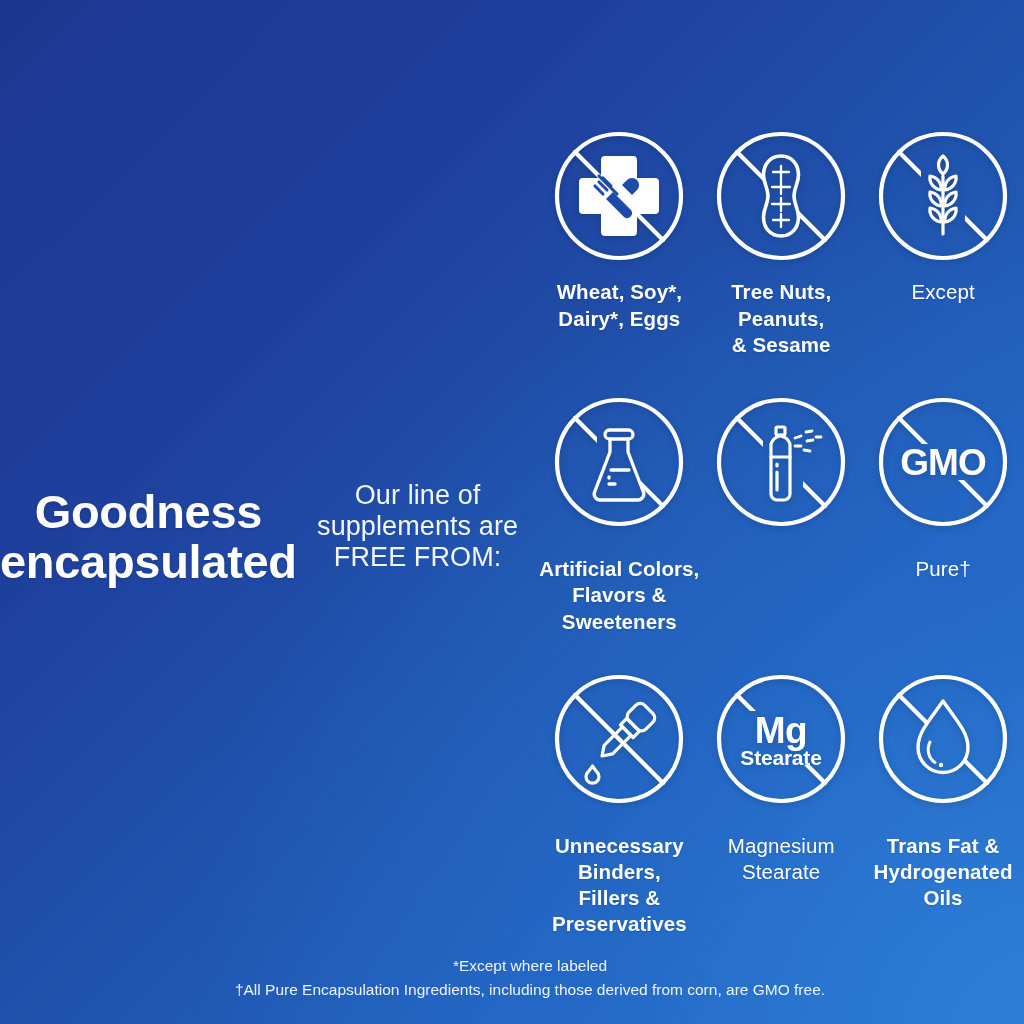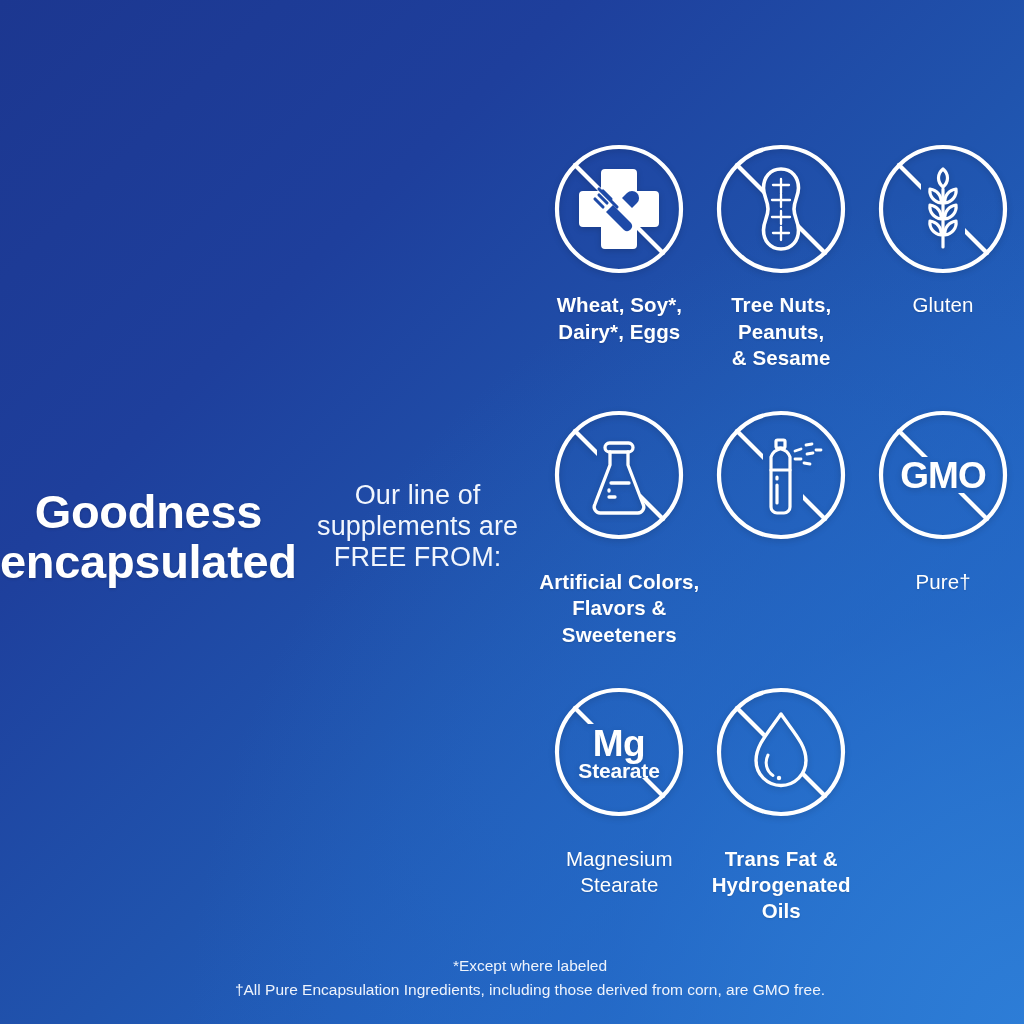--- a/index.html
+++ b/index.html
@@ -176,21 +176,21 @@
             <path d="M66 44c6-5 6-13 0-18-6 5-6 13 0 18z"></path>
             <path d="M64 60c-7-1-12-7-11-14 7 1 12 7 11 14z"></path>
             <path d="M68 60c7-1 12-7 11-14-7 1-12 7-11 14z"></path>
             <path d="M64 76c-7-1-12-7-11-14 7 1 12 7 11 14z"></path>
             <path d="M68 76c7-1 12-7 11-14-7 1-12 7-11 14z"></path>
             <path d="M64 92c-7-1-12-7-11-14 7 1 12 7 11 14z"></path>
             <path d="M68 92c7-1 12-7 11-14-7 1-12 7-11 14z"></path>
           </g>
         </svg>
       </div>
-      <div class="caption light">Gluten</div>
+      <div class="caption light">Except</div>
     </div>
 
     <div class="cell row2">
       <div class="badge">
         <svg viewBox="0 0 132 132">
           <defs>
             <mask id="m4">
               <rect x="-10" y="-10" width="152" height="152" fill="#fff"></rect>
               <path d="M44 34h44v72H44z" fill="#000"></path>
             </mask>
@@ -250,20 +250,38 @@
             </mask>
           </defs>
           <circle cx="66" cy="66" r="62" fill="none" stroke="#fff" stroke-width="4.2"></circle>
           <line x1="22" y1="22" x2="110" y2="110" stroke="#fff" stroke-width="4.2" stroke-linecap="round" mask="url(#m6)"></line>
           <text class="glyph-gmo" x="66" y="79" text-anchor="middle" fill="#fff" font-family="Liberation Sans, sans-serif">GMO</text>
         </svg>
       </div>
       <div class="caption light">Pure†</div>
     </div>
 
+    <div class="cell row3">
+      <div class="badge">
+        <svg viewBox="0 0 132 132">
+          <circle cx="66" cy="66" r="62" fill="none" stroke="#fff" stroke-width="4.2"></circle>
+          <line x1="22" y1="22" x2="110" y2="110" stroke="#fff" stroke-width="4.2" stroke-linecap="round"></line>
+          <g fill="none" stroke="#fff" stroke-width="3.2" stroke-linejoin="round" stroke-linecap="round">
+            <g transform="rotate(45 66 66)">
+              <path d="M60 24h12a6 6 0 0 1 6 6v10a6 6 0 0 1-6 6H60a6 6 0 0 1-6-6V30a6 6 0 0 1 6-6z"></path>
+              <path d="M57 46h18v9H57z"></path>
+              <path d="M60 55h12v26l-6 9-6-9z"></path>
+            </g>
+            <path d="M35 99a6.5 6.5 0 1 0 9 0c-2.6-3-4.5-6-4.5-6s-1.9 3-4.5 6z"></path>
+          </g>
+        </svg>
+      </div>
+      <div class="caption">Unnecessary Binders,
+Fillers &amp; Preservatives</div>
+    </div>
 
     <div class="cell row3">
       <div class="badge">
         <svg viewBox="0 0 132 132">
           <defs>
             <mask id="m8">
               <rect x="-10" y="-10" width="152" height="152" fill="#fff"></rect>
               <rect x="18" y="38" width="96" height="54" fill="#000"></rect>
             </mask>
           </defs>

